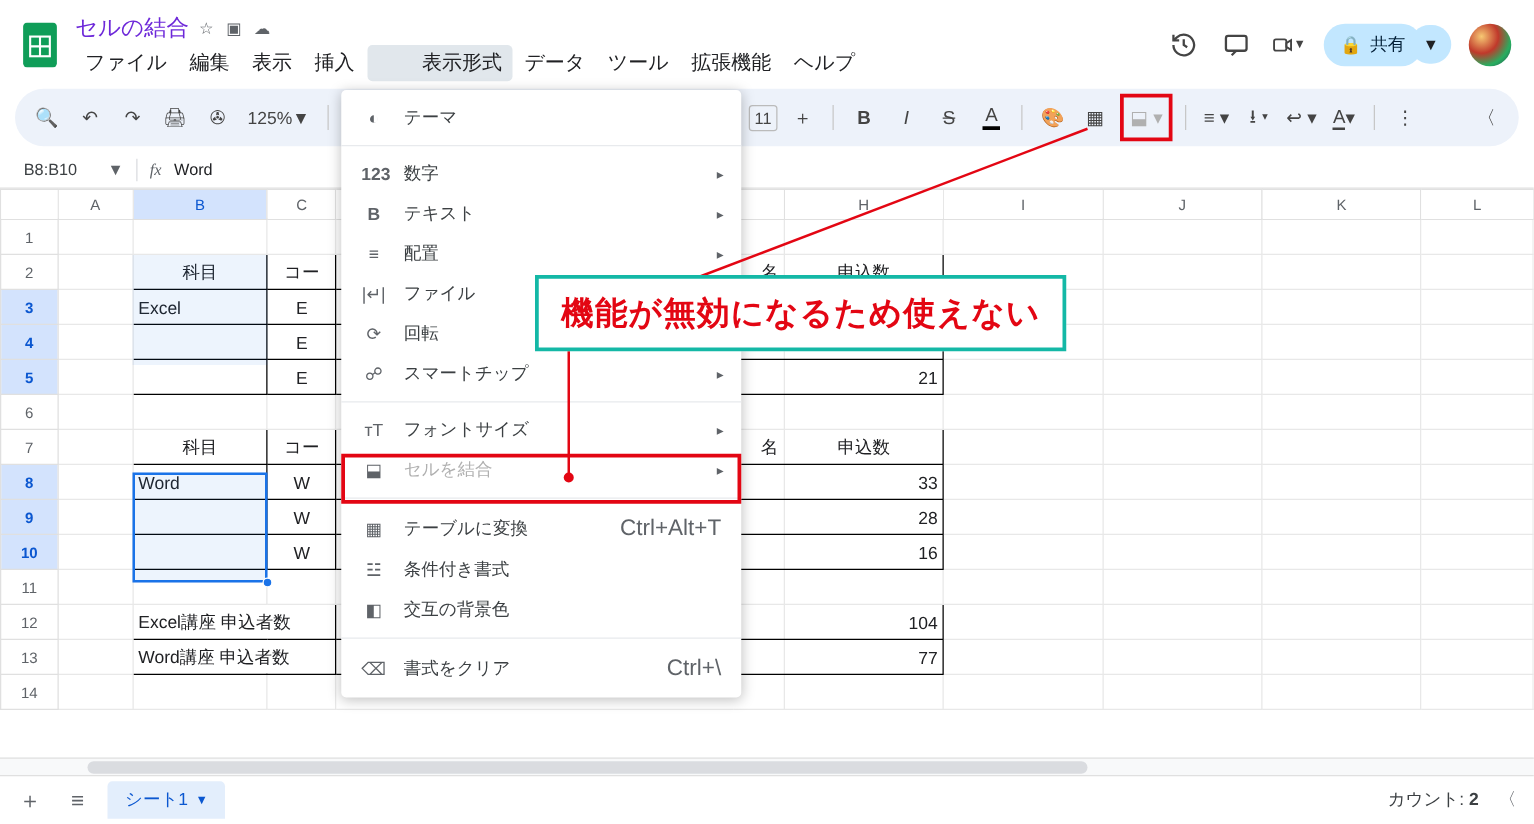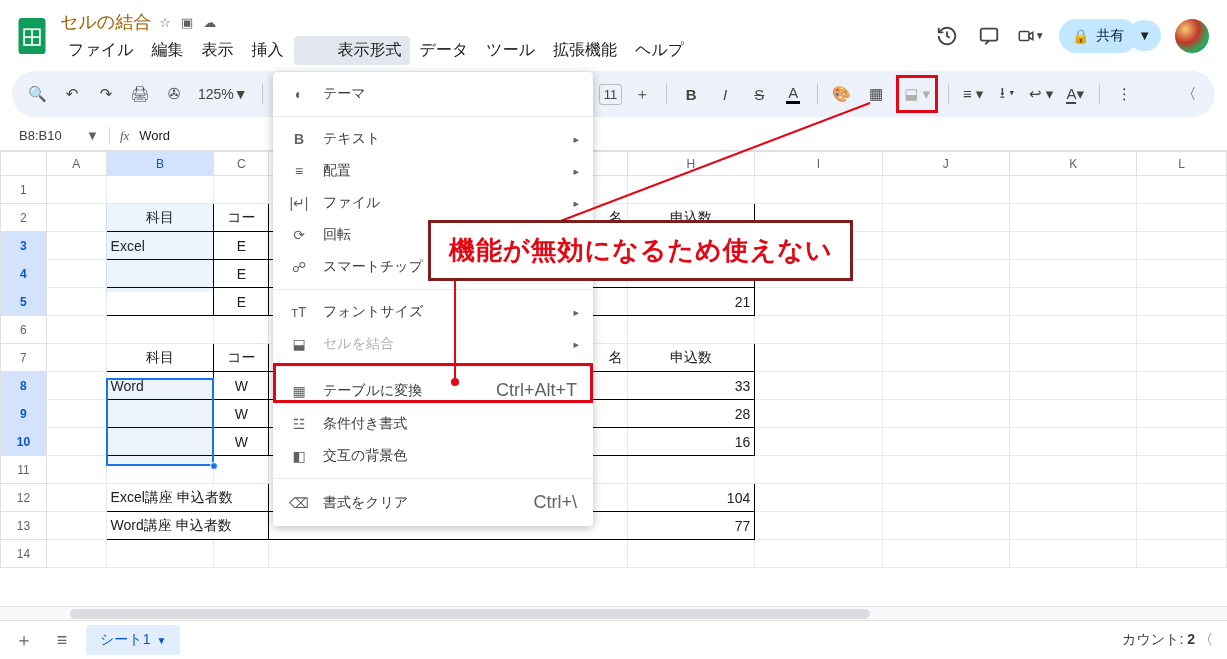--- a/index.html
+++ b/index.html
@@ -4,21 +4,21 @@
 <style>
   * { box-sizing: border-box; margin: 0; padding: 0; }
   body { font-family: "Helvetica Neue", Arial, sans-serif; font-size: 13px; color: #202124; background: #fff; width: 1227px; height: 659px; overflow: hidden; }
   .app { display: flex; flex-direction: column; height: 100%; position: relative; }
   
   .header { display: flex; align-items: center; padding: 6px 12px 0 12px; gap: 8px; }
   .logo { width: 40px; height: 40px; display: flex; align-items: center; justify-content: center; }
   .logo svg { width: 28px; height: 36px; }
   .title-area { flex: 1; display: flex; flex-direction: column; gap: 2px; }
   .title-row { display: flex; align-items: center; gap: 8px; padding-top: 4px; }
-  .doc-title { font-size: 18px; color: #a16207; }
+  .doc-title { font-size: 18px; color: #6d28d9; }
   .title-icons { display: flex; gap: 10px; color: #5f6368; }
   .title-icons span { cursor: pointer; }
   .menu-bar { display: flex; gap: 2px; }
   .menu-item { padding: 4px 8px; border-radius: 4px; cursor: pointer; font-size: 16px; }
   .menu-item.open { background: #e1e7ec; padding-left: 44px; }
   .header-right { display: flex; align-items: center; gap: 14px; padding-right: 6px; }
   .hr-icon { width: 28px; height: 28px; display: flex; align-items: center; justify-content: center; color: #444; cursor: pointer; }
   .share-btn { background: #c2e7ff; color: #001d35; border-radius: 40px; padding: 8px 14px; display: flex; align-items: center; gap: 6px; font-size: 14px; cursor: pointer; font-weight: 500; }
   .share-drop { background: #c2e7ff; border-radius: 40px; padding: 8px 10px; margin-left: -10px; cursor: pointer; }
   .avatar { width: 34px; height: 34px; border-radius: 50%; background: radial-gradient(circle at 30% 30%, #f7c873, #c0392b 40%, #27ae60 70%, #2c3e50); }
@@ -52,31 +52,31 @@
   
   .dropdown { position: absolute; left: 273px; top: 72px; width: 320px; background: #fff; border-radius: 4px; box-shadow: 0 2px 10px rgba(0,0,0,0.25); padding: 6px 0; z-index: 50; }
   .dd-item { display: flex; align-items: center; padding: 7px 16px; gap: 14px; cursor: pointer; font-size: 14px; color: #3c4043; position: relative; }
   .dd-item.hassub::after { content: "▸"; position: absolute; right: 14px; color: #5f6368; font-size: 11px; }
   .dd-item.disabled { color: #b0b0b0; cursor: default; }
   .dd-sep { height: 1px; background: #e8eaed; margin: 6px 0; }
   .dd-icon { width: 20px; text-align: center; color: #5f6368; font-size: 14px; }
   .dd-shortcut { margin-left: auto; color: #5f6368; font-size: 18px; }
   .merge-box { position: absolute; border: 3px solid #e30613; height: 40px; width: 320px; left: 273px; top: 363px; z-index: 51; pointer-events: none; }
   
-  .annot { position: absolute; border: 3px solid #7f1d1d; left: 428px; top: 220px; padding: 10px 18px; font-size: 26px; font-weight: 700; color: #e30613; z-index: 60; background: #fff; letter-spacing: 1px; }
+  .annot { position: absolute; border: 3px solid #14b8a6; left: 428px; top: 220px; padding: 10px 18px; font-size: 26px; font-weight: 700; color: #e30613; z-index: 60; background: #fff; letter-spacing: 1px; }
   .annot-line-svg { position: absolute; left: 430px; top: 100px; z-index: 55; pointer-events: none; }
   
   .hscroll { height: 14px; background: #f8f9fa; border-top: 1px solid #e0e0e0; position: relative; }
   .hscroll .thumb { position: absolute; left: 70px; top: 2px; height: 10px; width: 800px; background: #dadce0; border-radius: 5px; }
   
   .tabs-row { display: flex; align-items: center; padding: 4px 10px; gap: 10px; border-top: 1px solid #e0e0e0; }
   .tabs-left { display: flex; align-items: center; gap: 10px; color: #5f6368; }
   .tabs-btn { width: 28px; height: 28px; display: flex; align-items: center; justify-content: center; cursor: pointer; font-size: 18px; }
   .sheet-tab { background: #e3eefc; color: #0b57d0; padding: 6px 14px; border-radius: 4px 4px 0 0; font-size: 14px; font-weight: 500; cursor: pointer; display: flex; align-items: center; gap: 6px; }
-  .tabs-right { margin-left: auto; display: flex; align-items: center; gap: 0; color: #3c4043; font-size: 14px; }
+  .tabs-right { margin-left: auto; display: flex; align-items: center; gap: 12px; color: #3c4043; font-size: 14px; }
   .count-badge { }
   .tabs-chev { font-size: 14px; color: #5f6368; padding: 4px; }
 </style>
 </head>
 <body>
 
 <div class="app">
 
   <div class="header">
     <div class="logo">
@@ -412,20 +412,24 @@
     </div>
   </div>
 
   <div class="dropdown">
     <div class="dd-item">
         <span class="dd-icon">◐</span>
         <span>テーマ</span>
       </div>
     <div class="dd-sep"></div>
     <div class="dd-item hassub">
+        <span class="dd-icon"><b>123</b></span>
+        <span>数字</span>
+      </div>
+    <div class="dd-item hassub">
         <span class="dd-icon"><b>B</b></span>
         <span>テキスト</span>
       </div>
     <div class="dd-item hassub">
         <span class="dd-icon">≡</span>
         <span>配置</span>
       </div>
     <div class="dd-item hassub">
         <span class="dd-icon">|↵|</span>
         <span>ファイル</span>

